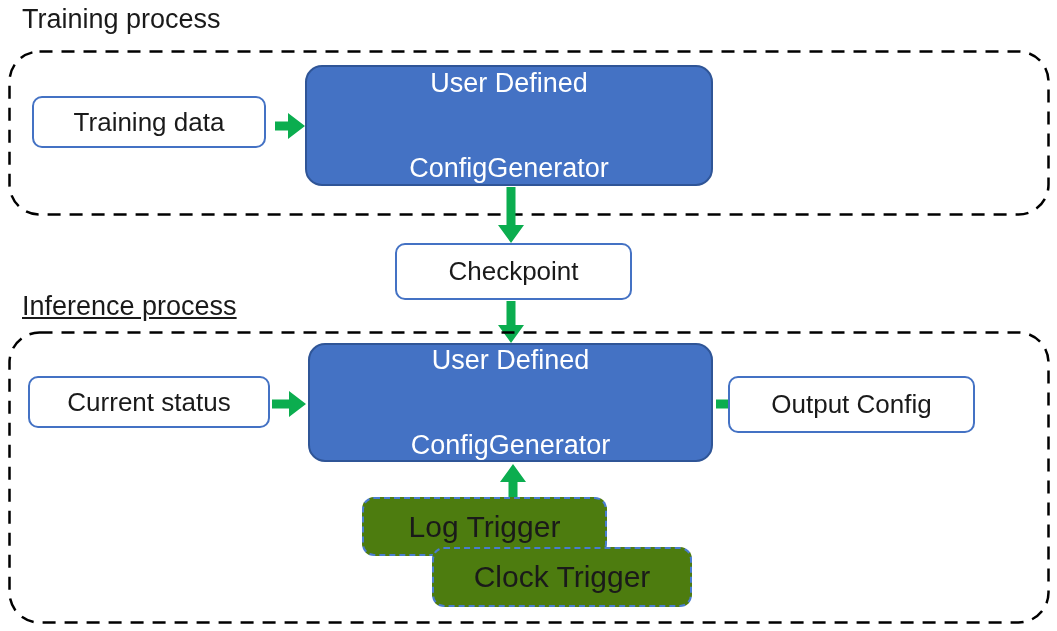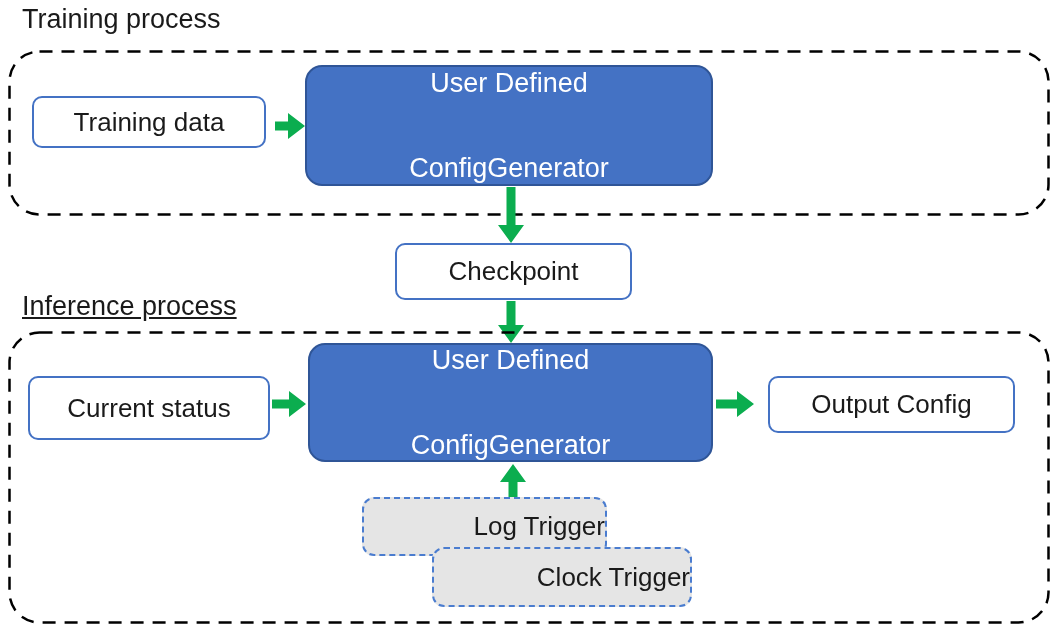--- a/index.html
+++ b/index.html
@@ -28,23 +28,23 @@
     position:absolute;background:#ffffff;border:2px solid var(--accentBlue);
     border-radius:10px;display:flex;align-items:center;justify-content:center;
     font-size:26px;color:var(--textDark);white-space:nowrap;box-sizing:border-box;
   }
   .blue-box{
     position:absolute;background:var(--accentBlue);border:2px solid var(--accentBlueDark);
     border-radius:17px;display:flex;flex-direction:column;align-items:center;justify-content:center;
     font-size:27px;line-height:41px;color:var(--textLight);text-align:center;box-sizing:border-box;gap:44px;
   }
   .trigger-box{
-    position:absolute;background:#e5e5e5;border:2.5px dashed var(--triggerBlue);
-    border-radius:12px;display:flex;align-items:center;justify-content:flex-end;
-    font-size:26px;color:var(--textDark);white-space:nowrap;box-sizing:border-box;
+    position:absolute;background:#4d7c0f;border:2.5px dashed var(--triggerBlue);
+    border-radius:12px;display:flex;align-items:center;justify-content:center;
+    font-size:30px;color:var(--textDark);white-space:nowrap;box-sizing:border-box;
   }
   .arrow{position:absolute;display:block;}
   .arrow polygon{fill:var(--arrowGreen);}
 </style>
 </head>
 <body>
 
 <div class="canvas">
 
   <div class="section-label" style="left:22px;top:3px;">Training process</div>
@@ -77,38 +77,38 @@
   <svg class="arrow" style="left:497px;top:301px;" width="28" height="42" viewBox="0 0 28 42">
     <polygon points="9.5,0 9.5,24 1,24 14,42 27,24 18.5,24 18.5,0"></polygon>
   </svg>
 
   <div class="section-label" style="left:22px;top:290px;text-decoration:underline;">Inference process</div>
 
   <svg class="section-rect" style="left:8px;top:331px;" width="1042" height="293">
     <rect x="1.5" y="1.5" width="1039" height="290" rx="30"></rect>
   </svg>
 
-  <div class="white-box" style="left:28px;top:376px;width:242px;height:64px;">
+  <div class="white-box" style="left:28px;top:376px;width:242px;height:52px;">
     <span>Current status</span>
   </div>
 
   <svg class="arrow" style="left:272px;top:390px;" width="34" height="28" viewBox="0 0 34 28">
     <polygon points="0,9.5 17,9.5 17,1 34,14 17,27 17,18.5 0,18.5"></polygon>
   </svg>
 
   <div class="blue-box" style="left:308px;top:343px;width:405px;height:119px;">
     <span>User Defined</span>
     <span>ConfigGenerator</span>
   </div>
 
   <svg class="arrow" style="left:716px;top:390px;" width="38" height="28" viewBox="0 0 38 28">
     <polygon points="0,9.5 21,9.5 21,1 38,14 21,27 21,18.5 0,18.5"></polygon>
   </svg>
 
-  <div class="white-box" style="left:768px;top:376px;width:247px;height:57px;">
+  <div class="white-box" style="left:728px;top:376px;width:247px;height:57px;">
     <span>Output Config</span>
   </div>
 
   <svg class="arrow" style="left:499px;top:464px;" width="28" height="33" viewBox="0 0 28 33">
     <polygon points="14,0 27,18 18.5,18 18.5,33 9.5,33 9.5,18 1,18"></polygon>
   </svg>
 
   <div class="trigger-box" style="left:362px;top:497px;width:245px;height:59px;">
     <span>Log Trigger</span>
   </div>

